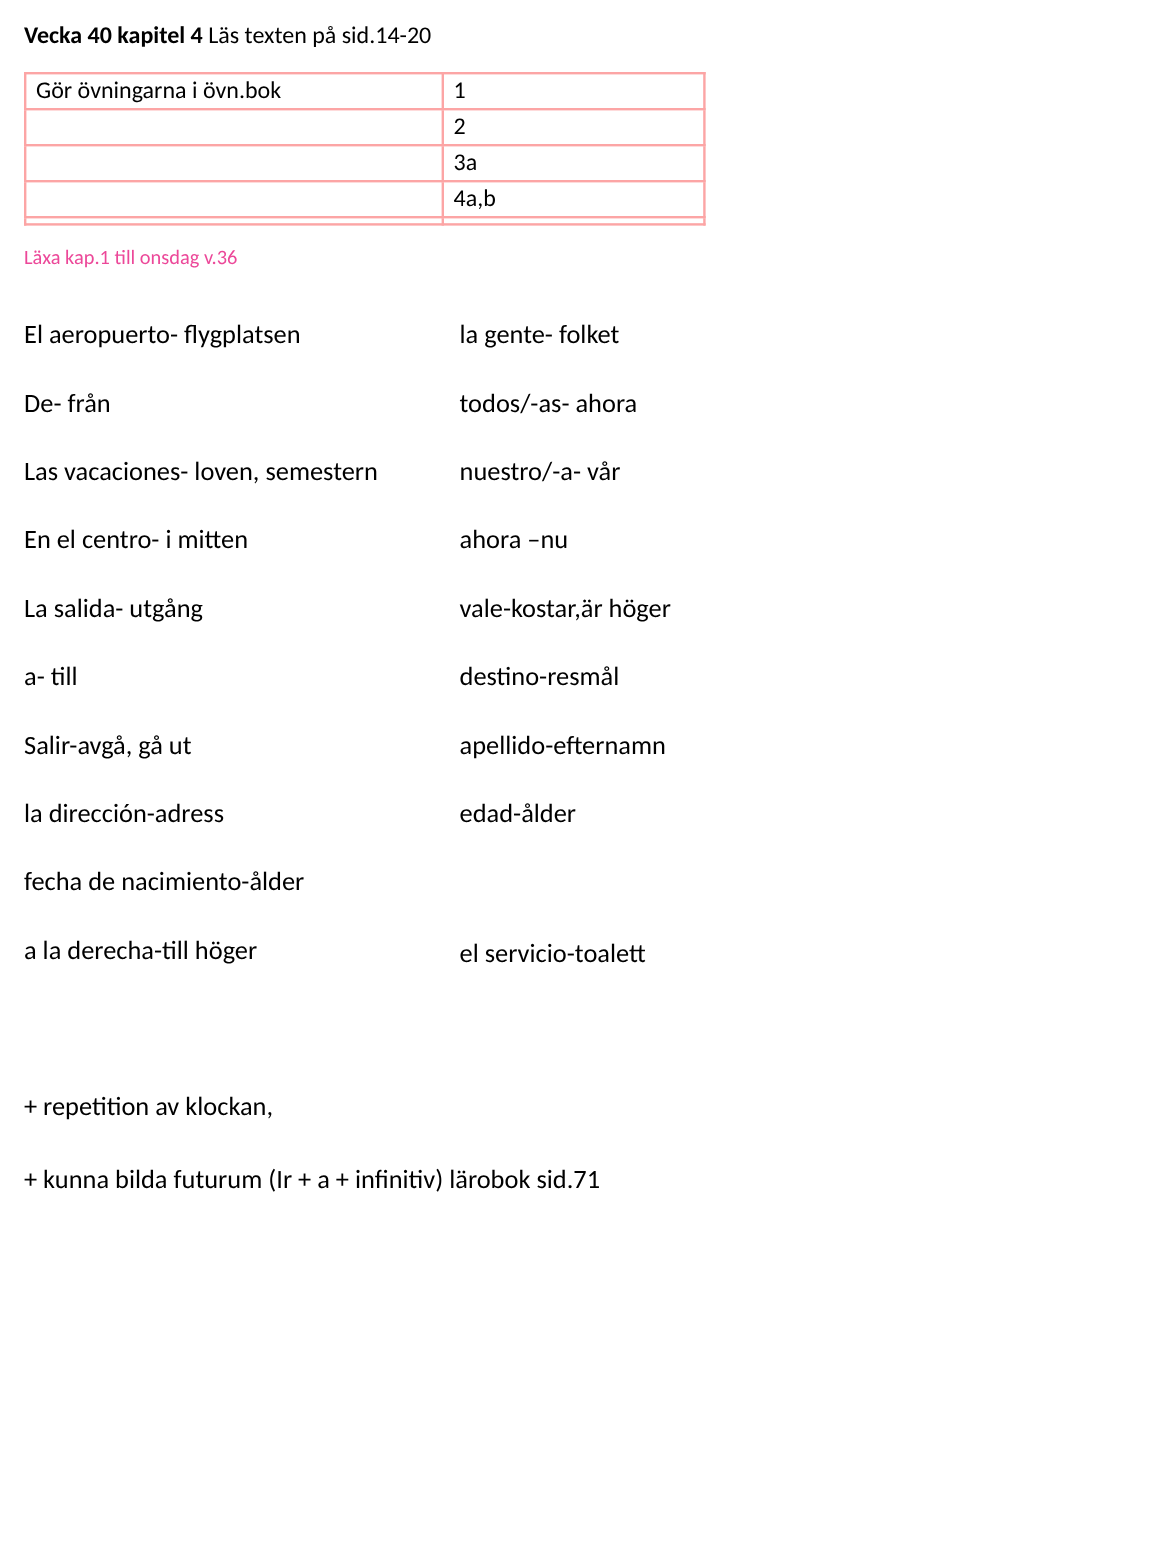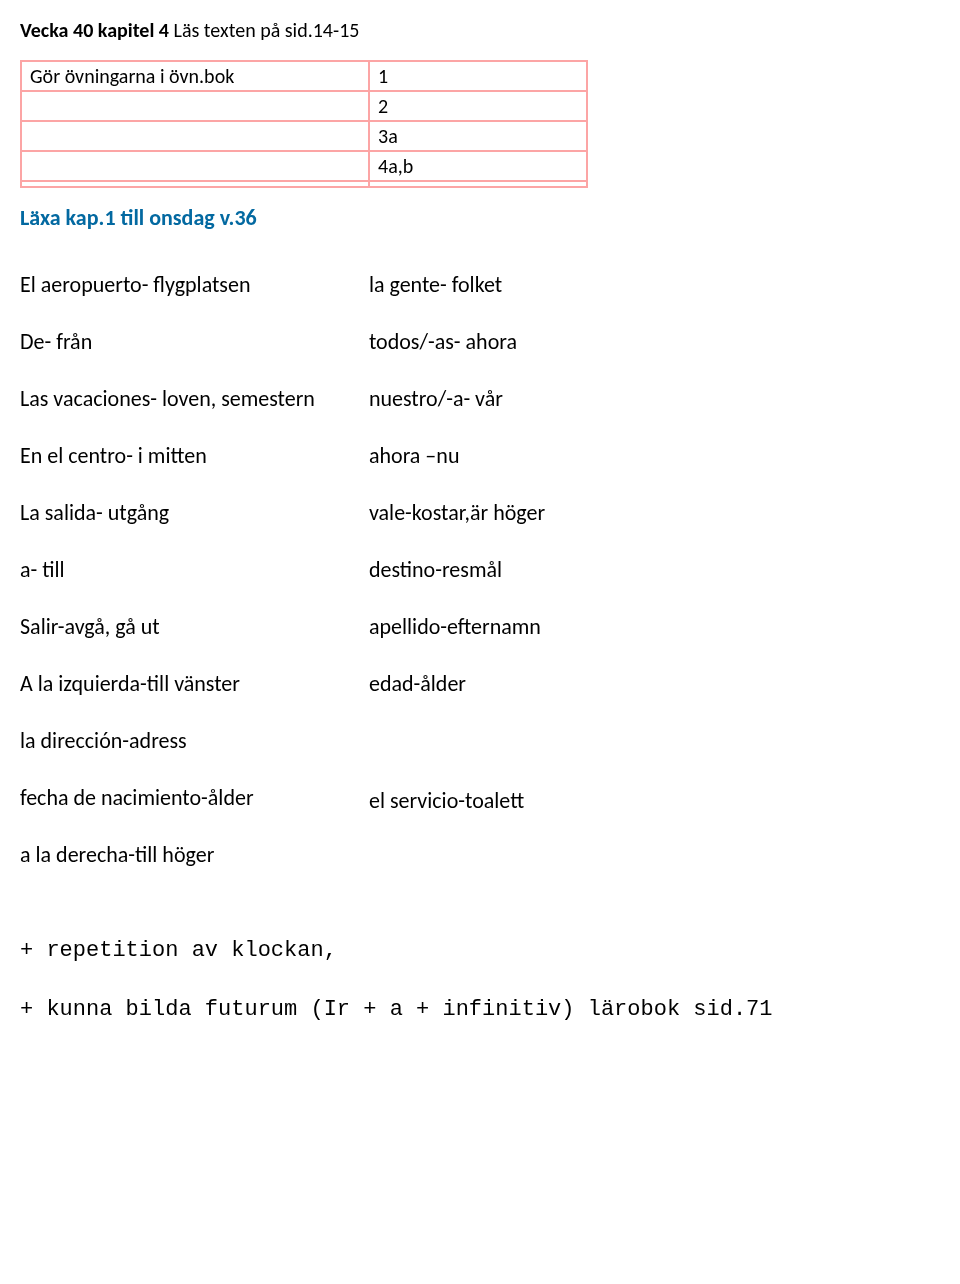--- a/index.html
+++ b/index.html
@@ -29,52 +29,52 @@
     vertical-align: middle;
   }
   .table1 .col-label { width: 330px; }
   .table1 .col-val { width: 200px; text-align: left; }
   .para {
     font-size: 20px;
     line-height: 1.45;
     margin-bottom: 34px;
   }
   .subhead {
-    font-size: 22px;
-    font-weight: bold;
-    color: #0369a1;
+    font-size: 17px;
+    font-weight: normal;
+    color: #ec4899;
     margin-bottom: 40px;
   }
   .vocab {
     display: flex;
-    gap: 54px;
+    gap: 68px;
     font-size: 22px;
   }
   .vocab-col {
     display: flex;
     flex-direction: column;
   }
   .vocab-item {
     margin-bottom: 30px;
     white-space: nowrap;
   }
   .spacer-row { height: 30px; }
   .footer-notes {
     font-size: 22px;
     margin-top: 40px;
   }
-  .footer-notes div { margin-bottom: 34px; font-family: Liberation Mono, monospace; }
+  .footer-notes div { margin-bottom: 34px; }
 </style>
 </head>
 <body>
 
 <div class="page">
 
   <div class="header-line">
-    <span class="bold">Vecka 40 kapitel 4</span><span>  Läs texten på sid.14-15</span>
+    <span class="bold">Vecka 40 kapitel 4</span><span>  Läs texten på sid.14-20</span>
   </div>
 
   <table class="table1">
     <tbody>
         <tr>
       <td class="col-label">Gör övningarna  i övn.bok</td>
       <td class="col-val">1</td>
     </tr>
     <tr>
       <td class="col-label"></td>
@@ -100,21 +100,20 @@
 
   <div class="vocab">
     <div class="vocab-col">
       <div class="vocab-item">El aeropuerto- flygplatsen</div>
       <div class="vocab-item">De- från</div>
       <div class="vocab-item">Las vacaciones- loven, semestern</div>
       <div class="vocab-item">En el centro- i mitten</div>
       <div class="vocab-item">La salida- utgång</div>
       <div class="vocab-item">a- till</div>
       <div class="vocab-item">Salir-avgå, gå ut</div>
-      <div class="vocab-item">A la izquierda-till vänster</div>
       <div class="vocab-item">la dirección-adress</div>
       <div class="vocab-item">fecha de nacimiento-ålder</div>
       <div class="vocab-item">a la derecha-till höger</div>
     </div>
     <div class="vocab-col">
       <div class="vocab-item">la gente- folket</div>
       <div class="vocab-item">todos/-as- ahora</div>
       <div class="vocab-item">nuestro/-a- vår</div>
       <div class="vocab-item">ahora –nu</div>
       <div class="vocab-item">vale-kostar,är höger</div>

